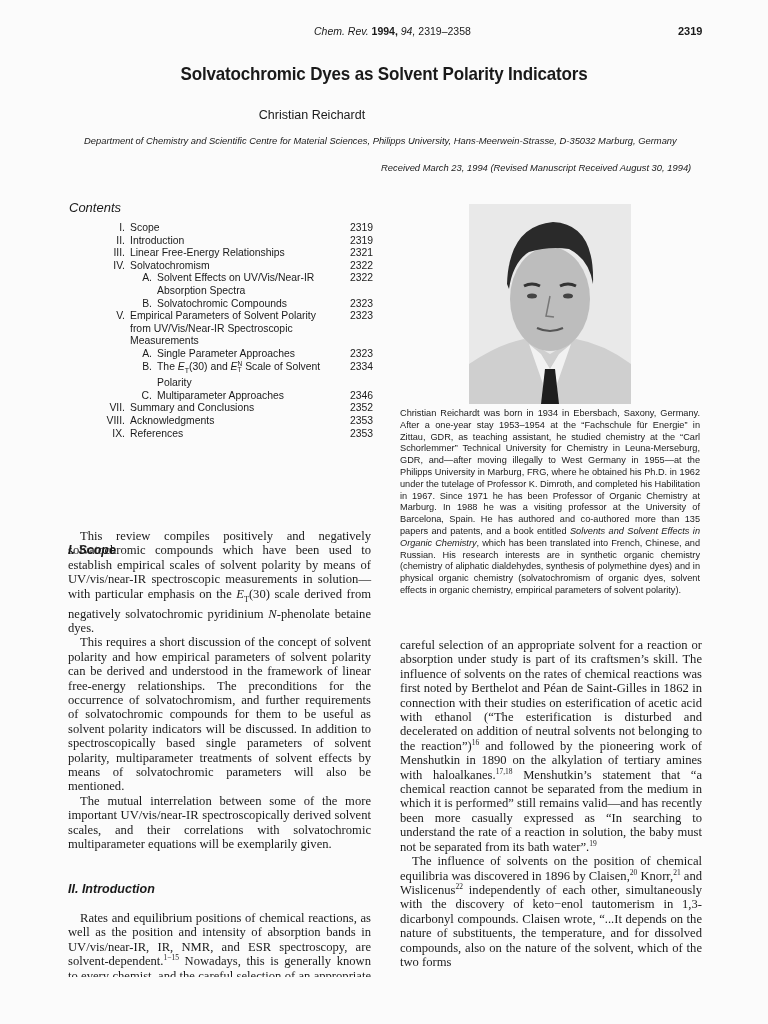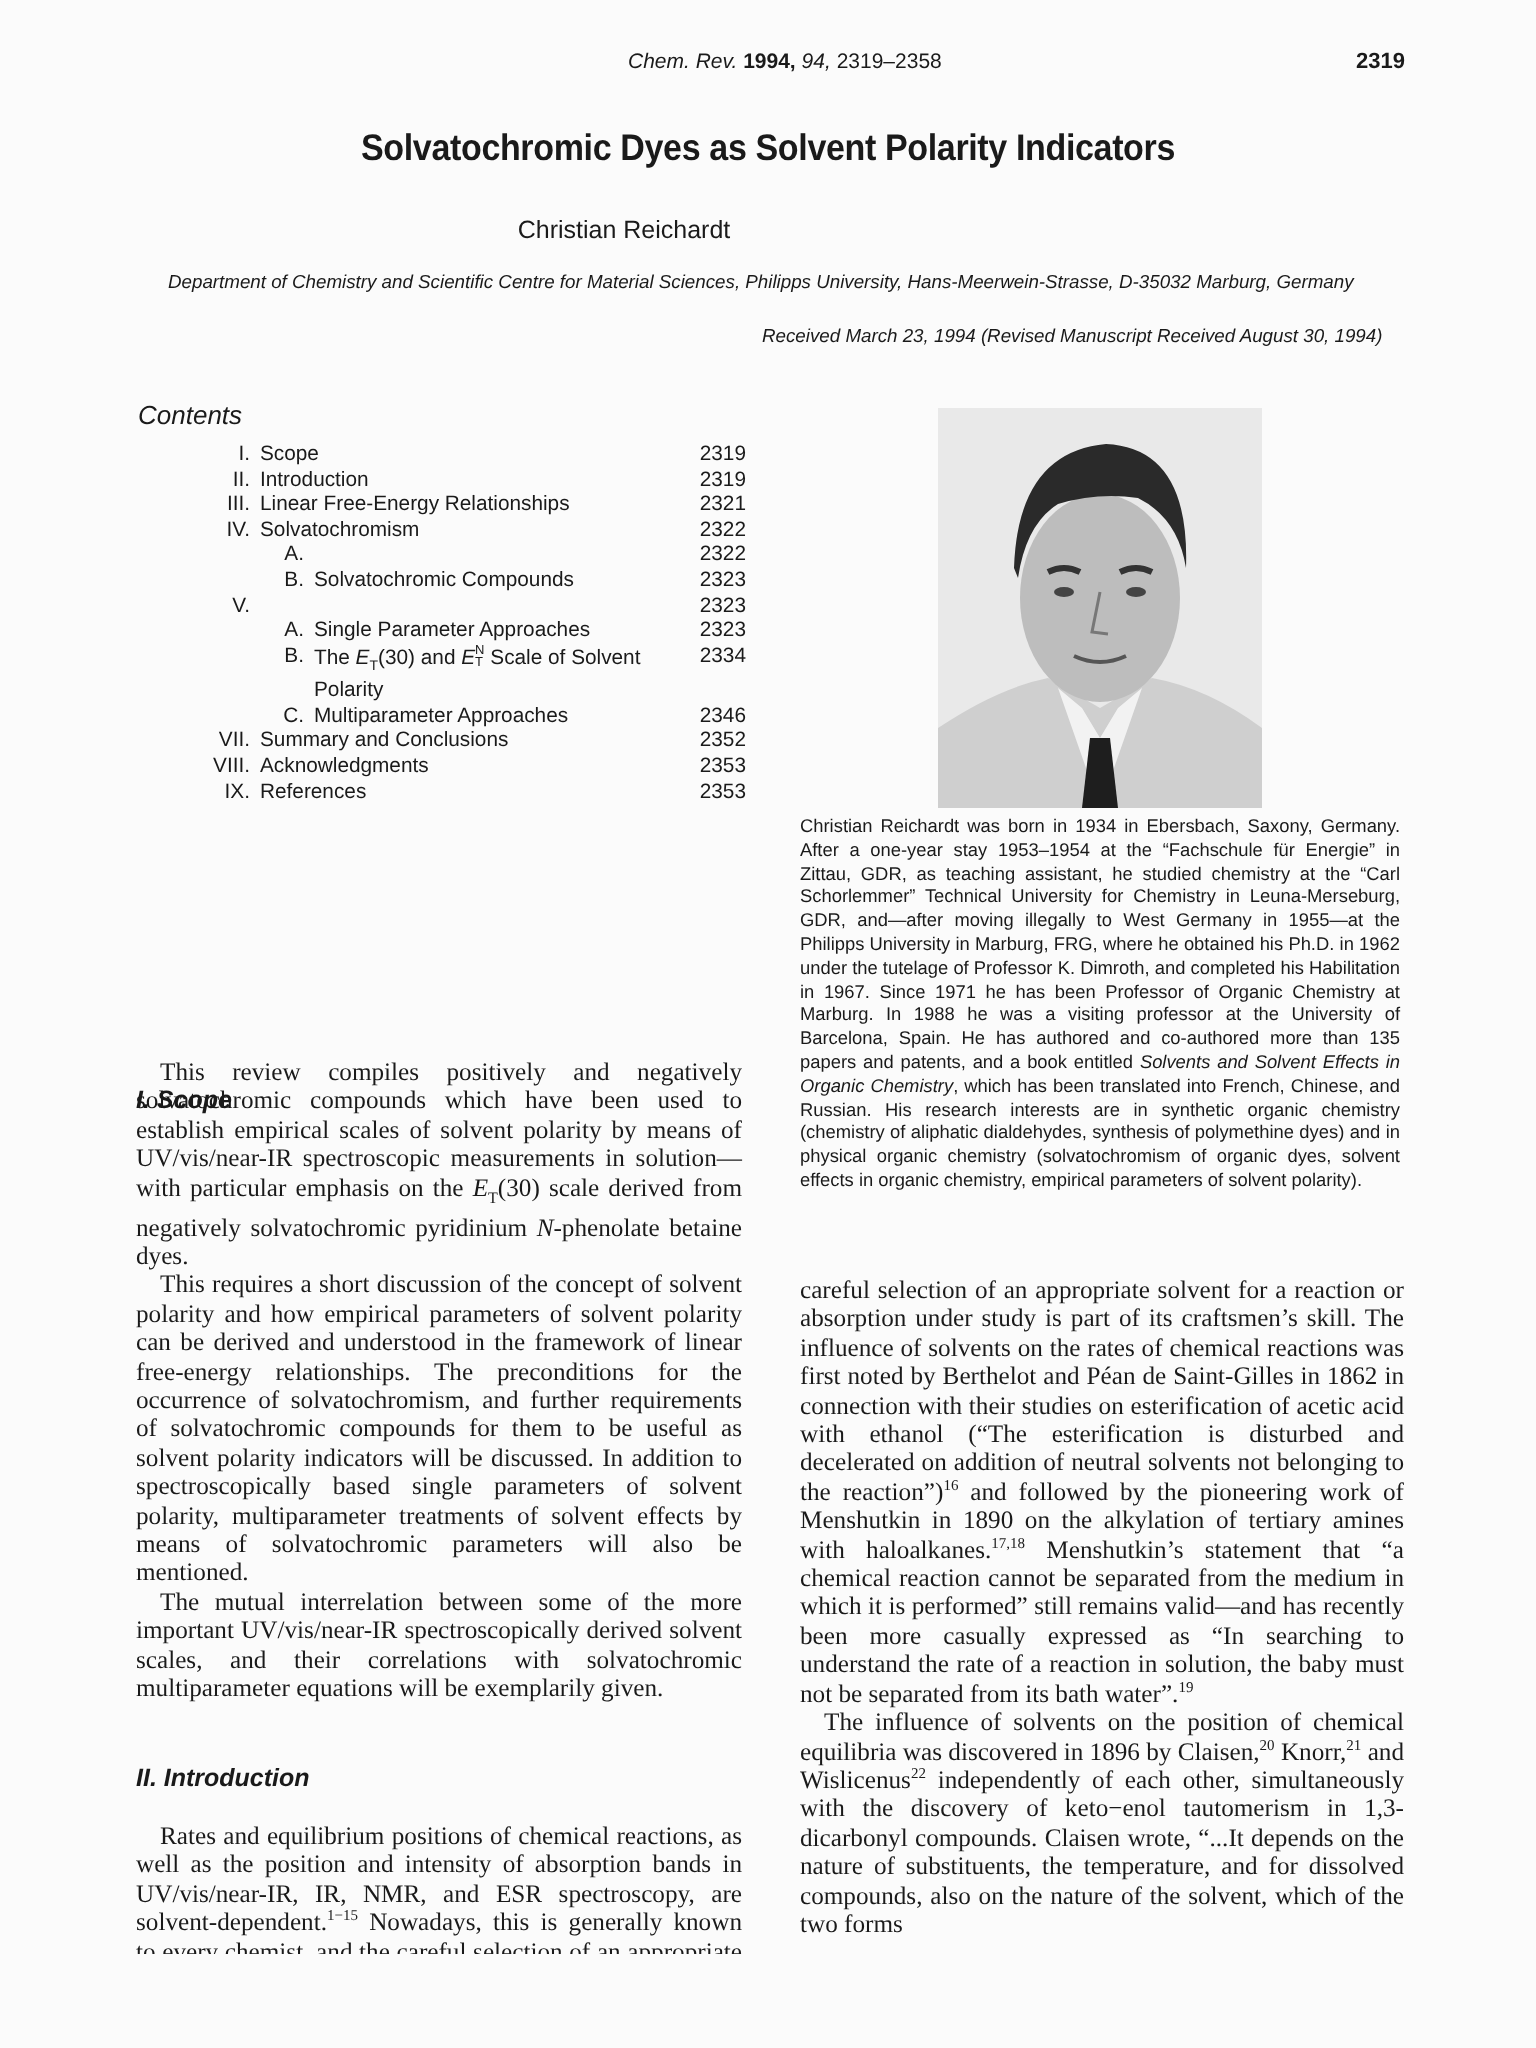--- a/index.html
+++ b/index.html
@@ -70,29 +70,31 @@
       <span class="toc-label">Linear Free-Energy Relationships</span>
       <span class="toc-page">2321</span>
     </div>
     <div class="toc-row">
       <span class="toc-num">IV.</span>
       <span class="toc-label">Solvatochromism</span>
       <span class="toc-page">2322</span>
     </div>
     <div class="toc-row sub">
       <span class="toc-num">A.</span>
+      <span class="toc-label">Solvent Effects on UV/Vis/Near-IR Absorption Spectra</span>
       <span class="toc-page">2322</span>
     </div>
     <div class="toc-row sub">
       <span class="toc-num">B.</span>
       <span class="toc-label">Solvatochromic Compounds</span>
       <span class="toc-page">2323</span>
     </div>
     <div class="toc-row">
       <span class="toc-num">V.</span>
+      <span class="toc-label">Empirical Parameters of Solvent Polarity from UV/Vis/Near-IR Spectroscopic Measurements</span>
       <span class="toc-page">2323</span>
     </div>
     <div class="toc-row sub">
       <span class="toc-num">A.</span>
       <span class="toc-label">Single Parameter Approaches</span>
       <span class="toc-page">2323</span>
     </div>
     <div class="toc-row sub">
       <span class="toc-num">B.</span>
       <span class="toc-label">The <i>E</i><sub style="font-size:7px">T</sub>(30) and <i>E</i><span style="display:inline-block;vertical-align:middle;font-size:6.5px;line-height:6px;text-align:left;"><span style="display:block">N</span><span style="display:block">T</span></span> Scale of Solvent Polarity</span>

